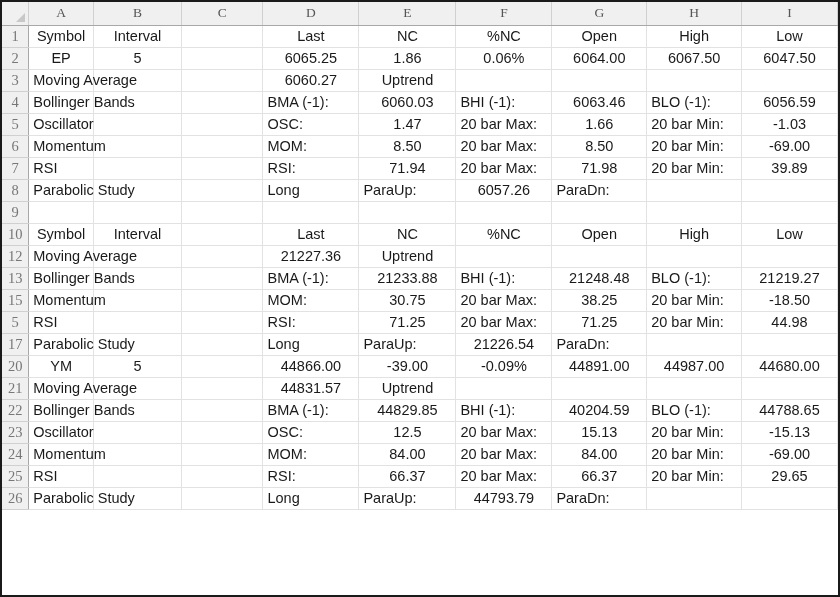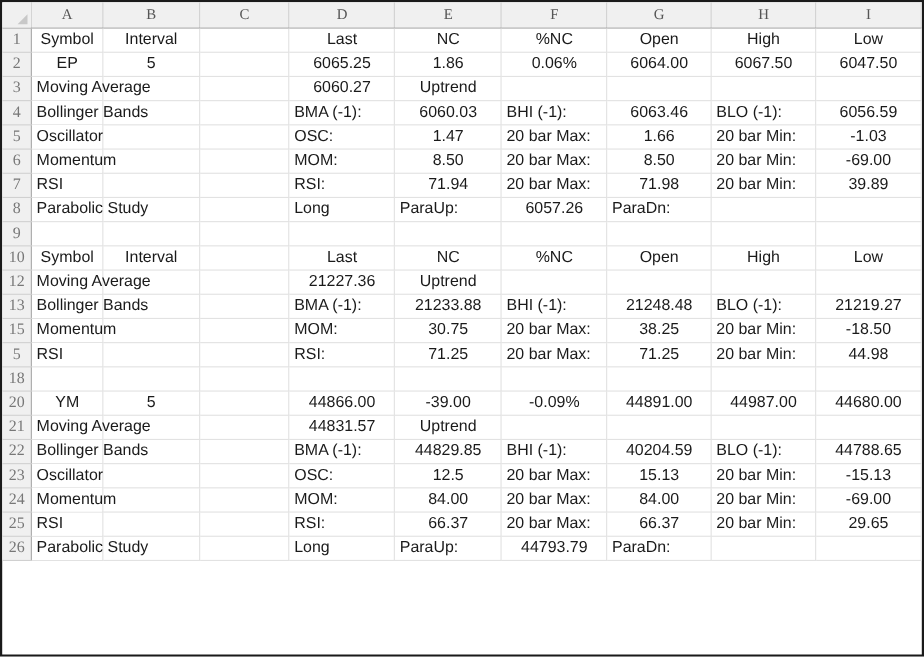--- a/index.html
+++ b/index.html
@@ -320,30 +320,32 @@
           <td class="cell l"></td>
           <td class="cell l"></td>
           <td class="cell r">RSI:</td>
           <td class="cell c">71.25</td>
           <td class="cell r">20 bar Max:</td>
           <td class="cell c">71.25</td>
           <td class="cell r">20 bar Min:</td>
           <td class="cell c">44.98</td>
         </tr>
         <tr>
-          <td class="rownum">18</td>
-          <td class="cell l"></td>
-          <td class="cell l"></td>
-          <td class="cell l"></td>
-          <td class="cell l"></td>
-          <td class="cell l"></td>
-          <td class="cell l"></td>
-          <td class="cell l"></td>
-          <td class="cell l"></td>
-          <td class="cell l"></td>
+          <td class="rownum">17</td>
+          <td class="cell l spill">
+            <span>Parabolic Study</span>
+          </td>
+          <td class="cell l"></td>
+          <td class="cell l"></td>
+          <td class="cell r">Long</td>
+          <td class="cell r">ParaUp:</td>
+          <td class="cell c">21226.54</td>
+          <td class="cell r">ParaDn:</td>
+          <td class="cell c"></td>
+          <td class="cell c"></td>
         </tr>
         <tr>
           <td class="rownum">20</td>
           <td class="cell c">YM</td>
           <td class="cell c">5</td>
           <td class="cell c"></td>
           <td class="cell c">44866.00</td>
           <td class="cell c">-39.00</td>
           <td class="cell c">-0.09%</td>
           <td class="cell c">44891.00</td>

